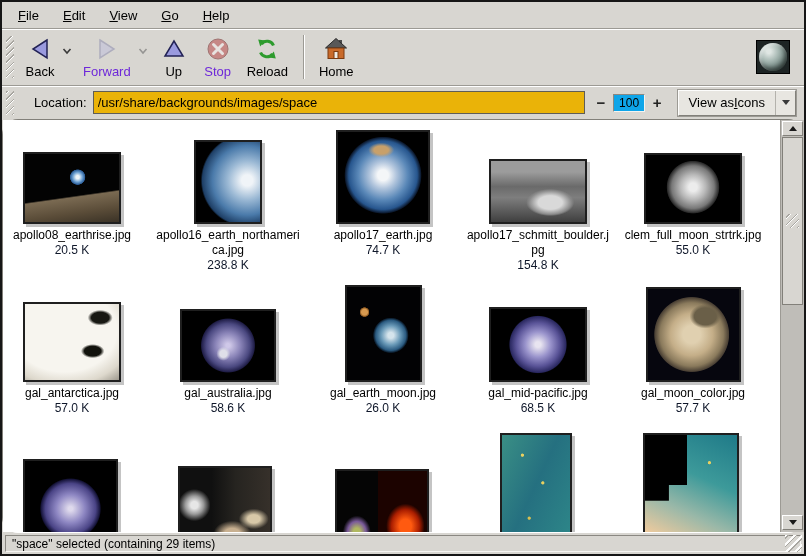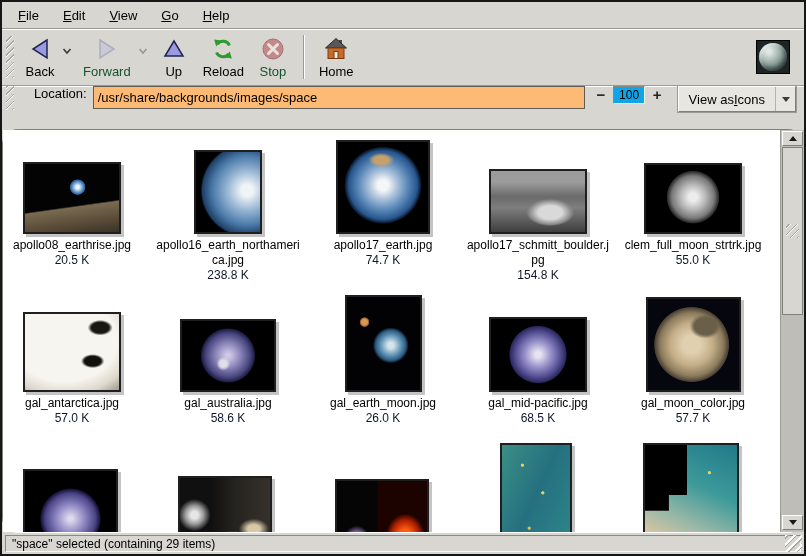--- a/index.html
+++ b/index.html
@@ -29,40 +29,40 @@
   .grip-v {
     width:8px; height:42px; margin:0 4px 0 2px;
     background:repeating-linear-gradient(315deg,#ffffff 0 1px,#a8a6a0 1px 2px,transparent 2px 5px);
   }
   .tbtn {
     display:flex; flex-direction:column; align-items:center; justify-content:center;
     padding:3px 7px; min-width:44px;
   }
   .tbtn .ticon { height:26px; display:flex; align-items:center; justify-content:center; }
   .tbtn .tlabel { font-size:13px; color:#000; margin-top:2px; white-space:nowrap; }
-  .tbtn.disabled .tlabel { color:#14532d; }
+  .tbtn.disabled .tlabel { color:#6d28d9; }
   .drop-arrow { display:flex; align-items:center; margin:0 4px 12px 0; }
   .tsep { width:1px; height:44px; background:#9c9a94; box-shadow:1px 0 0 #fff; margin:0 8px; }
   .throbber-frame {
     margin-left:auto; margin-right:8px; width:34px; height:34px;
     background:#1d2424; border:1px solid #000; display:flex; align-items:center; justify-content:center;
   }
   .throbber-globe {
     width:28px; height:28px; border-radius:50%;
     background:radial-gradient(circle at 35% 30%, #dfe6e3 0 8%, #a9bab5 35%, #6e827d 65%, #42534e 90%);
     box-shadow:inset -2px -3px 4px rgba(0,0,0,.45), inset 2px 2px 3px rgba(255,255,255,.5);
   }
   
   .locbar {
-    height:43px; display:flex; align-items:flex-start; padding:0 8px 0 2px; flex:0 0 auto;
+    height:33px; display:flex; align-items:center; padding:0 8px 0 2px; flex:0 0 auto;
   }
   .locbar .grip-v { height:24px; }
   .loc-label { font-size:13px; color:#000; margin:0 6px 0 16px; }
   .loc-input {
-    width:500px; height:23px; border:1px solid #5f5d56; background:#fdba74;
+    width:500px; height:23px; border:1px solid #5f5d56; background:#eab308;
     font-family:"Liberation Sans",sans-serif; font-size:13px; padding:0 4px; color:#000;
   }
   .zoom-out, .zoom-in { font-size:15px; font-weight:bold; color:#222; padding:0 4px; margin-left:8px; cursor:default; }
   .zoom-in { margin-left:4px; }
   .zoom-level {
     width:32px; height:18px; margin-left:4px; background:#0ea5e9;
     border-top:1px solid #8a8882; border-left:1px solid #8a8882;
     border-bottom:1px solid #f4f3f0; border-right:1px solid #f4f3f0;
     font-size:12px; text-align:center; line-height:16px; color:#000;
   }
@@ -222,40 +222,40 @@
 
     <div class="tbtn">
       <span class="ticon">
         <svg width="24" height="24" viewBox="0 0 24 24">
             <polygon points="12,4 3,19 21,19" fill="#9a9ade" stroke="#222255" stroke-width="1.5"></polygon>
           </svg>
       </span>
       <span class="tlabel">Up</span>
     </div>
 
+    <div class="tbtn disabled">
+      <span class="ticon">
+        <svg width="24" height="24" viewBox="0 0 24 24" opacity="0.55">
+          <circle cx="12" cy="12" r="10" fill="#b84a4a" stroke="#6e2222"></circle>
+          <path d="M7.5 7.5 L16.5 16.5 M16.5 7.5 L7.5 16.5" stroke="#f4eeee" stroke-width="3" stroke-linecap="round"></path>
+        </svg>
+      </span>
+      <span class="tlabel">Stop</span>
+    </div>
+
     <div class="tbtn">
       <span class="ticon">
         <svg width="24" height="24" viewBox="0 0 24 24">
           <path d="M18.5 8.5 A7 7 0 0 0 6.5 7" fill="none" stroke="#2d9b2d" stroke-width="3"></path>
           <polygon points="3.2,2.6 10.2,3.4 5.2,9.4" fill="#2d9b2d"></polygon>
           <path d="M5.5 15.5 A7 7 0 0 0 17.5 17" fill="none" stroke="#2d9b2d" stroke-width="3"></path>
           <polygon points="20.8,21.4 13.8,20.6 18.8,14.6" fill="#2d9b2d"></polygon>
         </svg>
       </span>
       <span class="tlabel">Reload</span>
-    </div>
-
-    <div class="tbtn disabled">
-      <span class="ticon">
-        <svg width="24" height="24" viewBox="0 0 24 24" opacity="0.55">
-          <circle cx="12" cy="12" r="10" fill="#b84a4a" stroke="#6e2222"></circle>
-          <path d="M7.5 7.5 L16.5 16.5 M16.5 7.5 L7.5 16.5" stroke="#f4eeee" stroke-width="3" stroke-linecap="round"></path>
-        </svg>
-      </span>
-      <span class="tlabel">Stop</span>
     </div>
 
     <div class="tsep"></div>
 
     <div class="tbtn">
       <span class="ticon">
         <svg width="24" height="24" viewBox="0 0 24 24">
           <rect x="15" y="3" width="3" height="5" fill="#4a4a4a"></rect>
           <polygon points="12,1.5 1.5,11 22.5,11" fill="#585858" stroke="#2a2a2a"></polygon>
           <rect x="4" y="11" width="16" height="10.5" fill="#c96a2a" stroke="#7a3a10"></rect>

